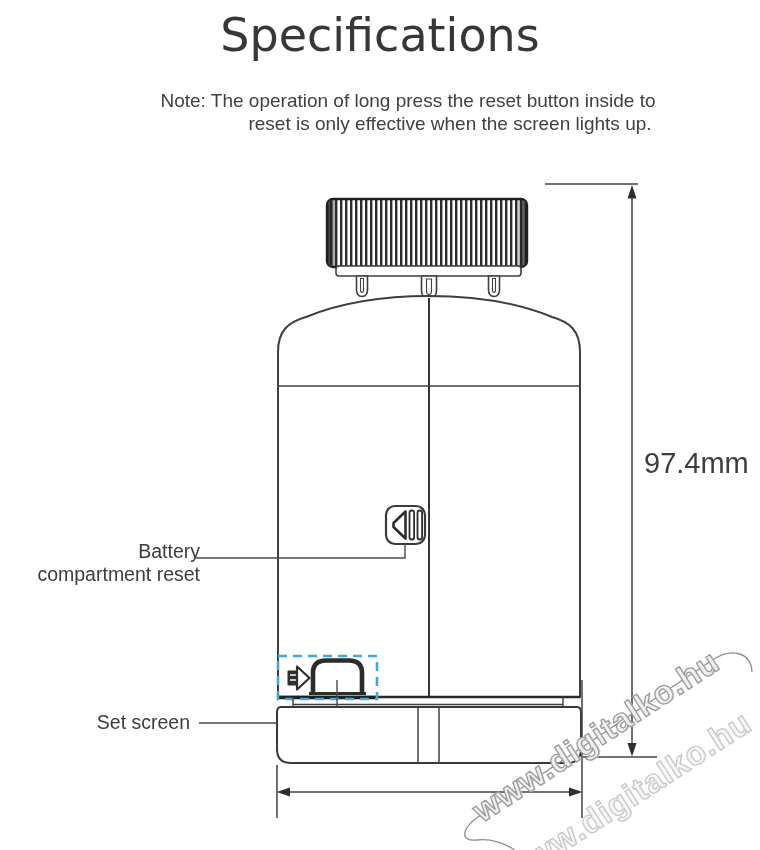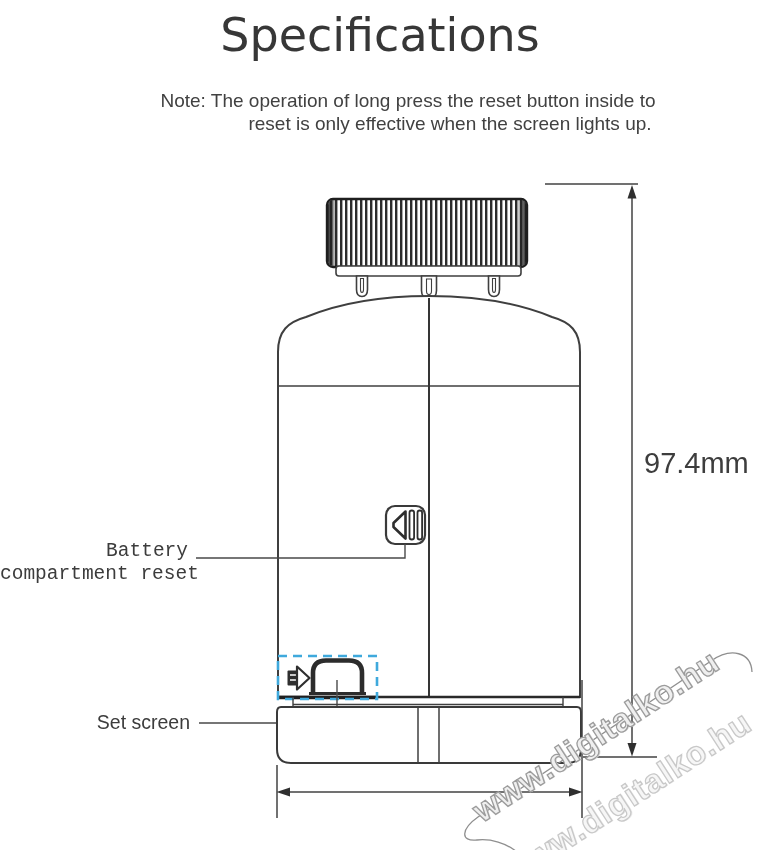--- a/index.html
+++ b/index.html
@@ -23,21 +23,21 @@
     white-space:nowrap;
     transform:translateX(-50%);
     font-size:19px;line-height:23px;color:#414141;
   }
   #note-line1{top:89px;left:408px;}
   #note-line2{top:112px;left:450px;}
   .callout{
     font-size:19.5px;line-height:23px;color:#3c3c3c;
     text-align:right;white-space:nowrap;
   }
-  #battery-label{top:540px;left:0;width:188px;font-family:Liberation Mono, monospace;}
+  #battery-label{top:540px;left:12px;width:188px;}
   #set-label{top:711px;left:0;width:190px;}
   .dim-text{
     font-size:29px;color:#3d3d3d;white-space:nowrap;text-align:right;
   }
   #dim-height{top:447px;left:644px;}
   #dim-width{top:804px;left:440px;transform:translateX(-50%);}
   .watermark{
     white-space:nowrap;
     font-weight:bold;
     font-size:33px;

